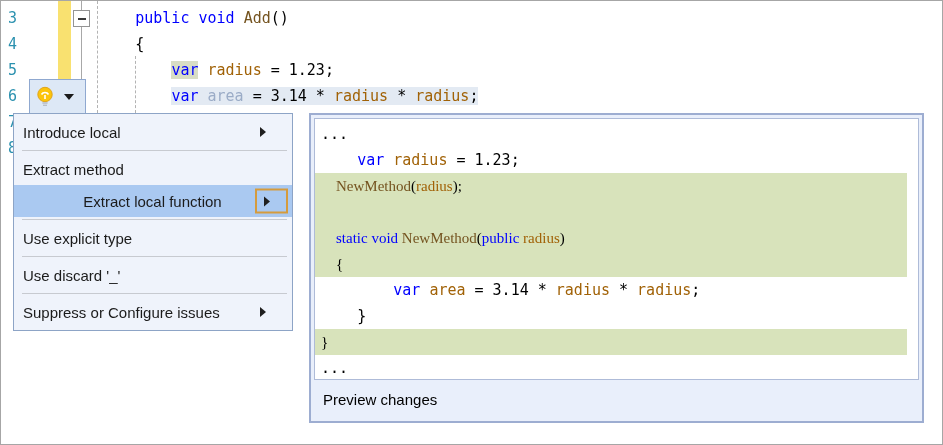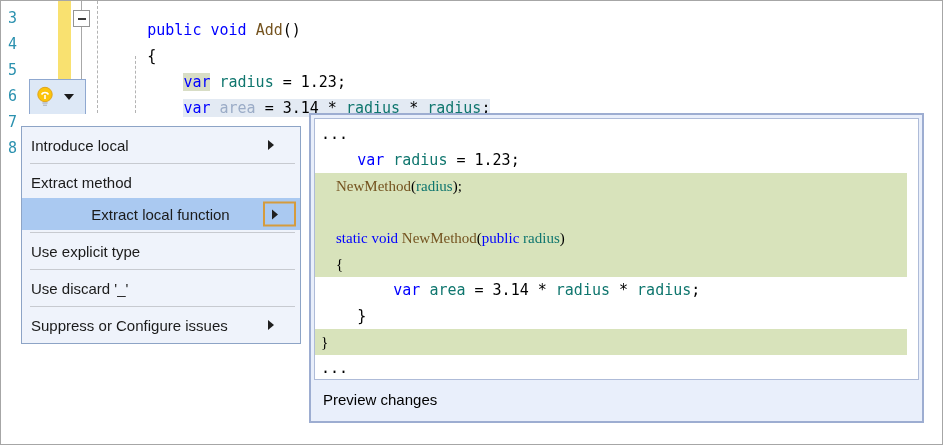--- a/index.html
+++ b/index.html
@@ -13,39 +13,39 @@
   .outline-line{position:absolute; left:80px; top:0; width:1px; height:78px; background:#a8a8a8;}
   .collapse-box{position:absolute; left:72px; top:9px; width:17px; height:17px; box-sizing:border-box;
     background:#fff; border:1px solid #949494; display:flex; align-items:center; justify-content:center;}
   .collapse-box .minus{width:8px; height:2px; background:#3b3b3b;}
   .indent-guide{position:absolute; width:0; border-left:1px dashed #b3b3b3;}
   .g1{left:96px; top:0; height:112px;}
   .g2{left:134px; top:55px; height:57px;}
   .linenums{position:absolute; left:2px; top:4px; width:14px; text-align:right;
     font-family:"DejaVu Sans Mono", monospace; font-size:15px; color:#2b91af;}
   .linenums div{height:26px; line-height:26px;}
-  .code{position:absolute; left:62px; top:4px; margin:12px;
+  .code{position:absolute; left:62px; top:4px; margin:0;
     font-family:"DejaVu Sans Mono", monospace; font-size:15px;}
   .cl{height:26px; line-height:26px; white-space:pre;}
   .kw{color:#0000ff;}
   .meth{color:#74531f;}
-  .loc{color:#0f766e;}
+  .loc{color:#a16207;}
   .pl{color:#000000;}
   .fade{color:#9bacc7;}
   .hl{background:#d8ddc5;}
   .sel{background:#e3eaf3;}
   
   .bulb-box{position:absolute; left:28px; top:78px; width:57px; height:35px; box-sizing:border-box;
     background:#dde8f6; border:1px solid #8fa8d0; border-bottom:none;
     display:flex; align-items:center; padding-left:5px; cursor:pointer;}
   .caret-down{width:0; height:0; border-left:5px solid transparent; border-right:5px solid transparent;
     border-top:6px solid #1a1a1a; margin-left:9px;}
   
-  .menu{position:absolute; left:20px; top:112px; width:280px; box-sizing:border-box;
-    background:#eff3fb; border:1px solid #8da4c6; padding:2px 0; z-index:3;margin-top:13px;}
+  .menu{position:absolute; left:12px; top:112px; width:280px; box-sizing:border-box;
+    background:#eff3fb; border:1px solid #8da4c6; padding:2px 0; z-index:3;}
   .mi{position:relative; height:32px; display:flex; align-items:center;
     padding:0 10px 0 9px; font-size:15px; color:#1b1b1b; cursor:pointer;}
   .mi.hilite{background:#aac9f1;justify-content:center;}
   .tri{width:0; height:0; border-top:5px solid transparent; border-bottom:5px solid transparent;
     border-left:6px solid #1f1f1f;}
   .mi .tri{margin-left:auto; margin-right:16px;}
   .sub-btn{position:absolute; right:4px; top:50%; transform:translateY(-50%);
     width:33px; height:25px; box-sizing:border-box; border:2px solid #d59b3d;
     display:flex; align-items:center; justify-content:center; cursor:pointer;}
   .msep{height:1px; background:#c7cad0; margin:2px 5px 2px 8px;}

